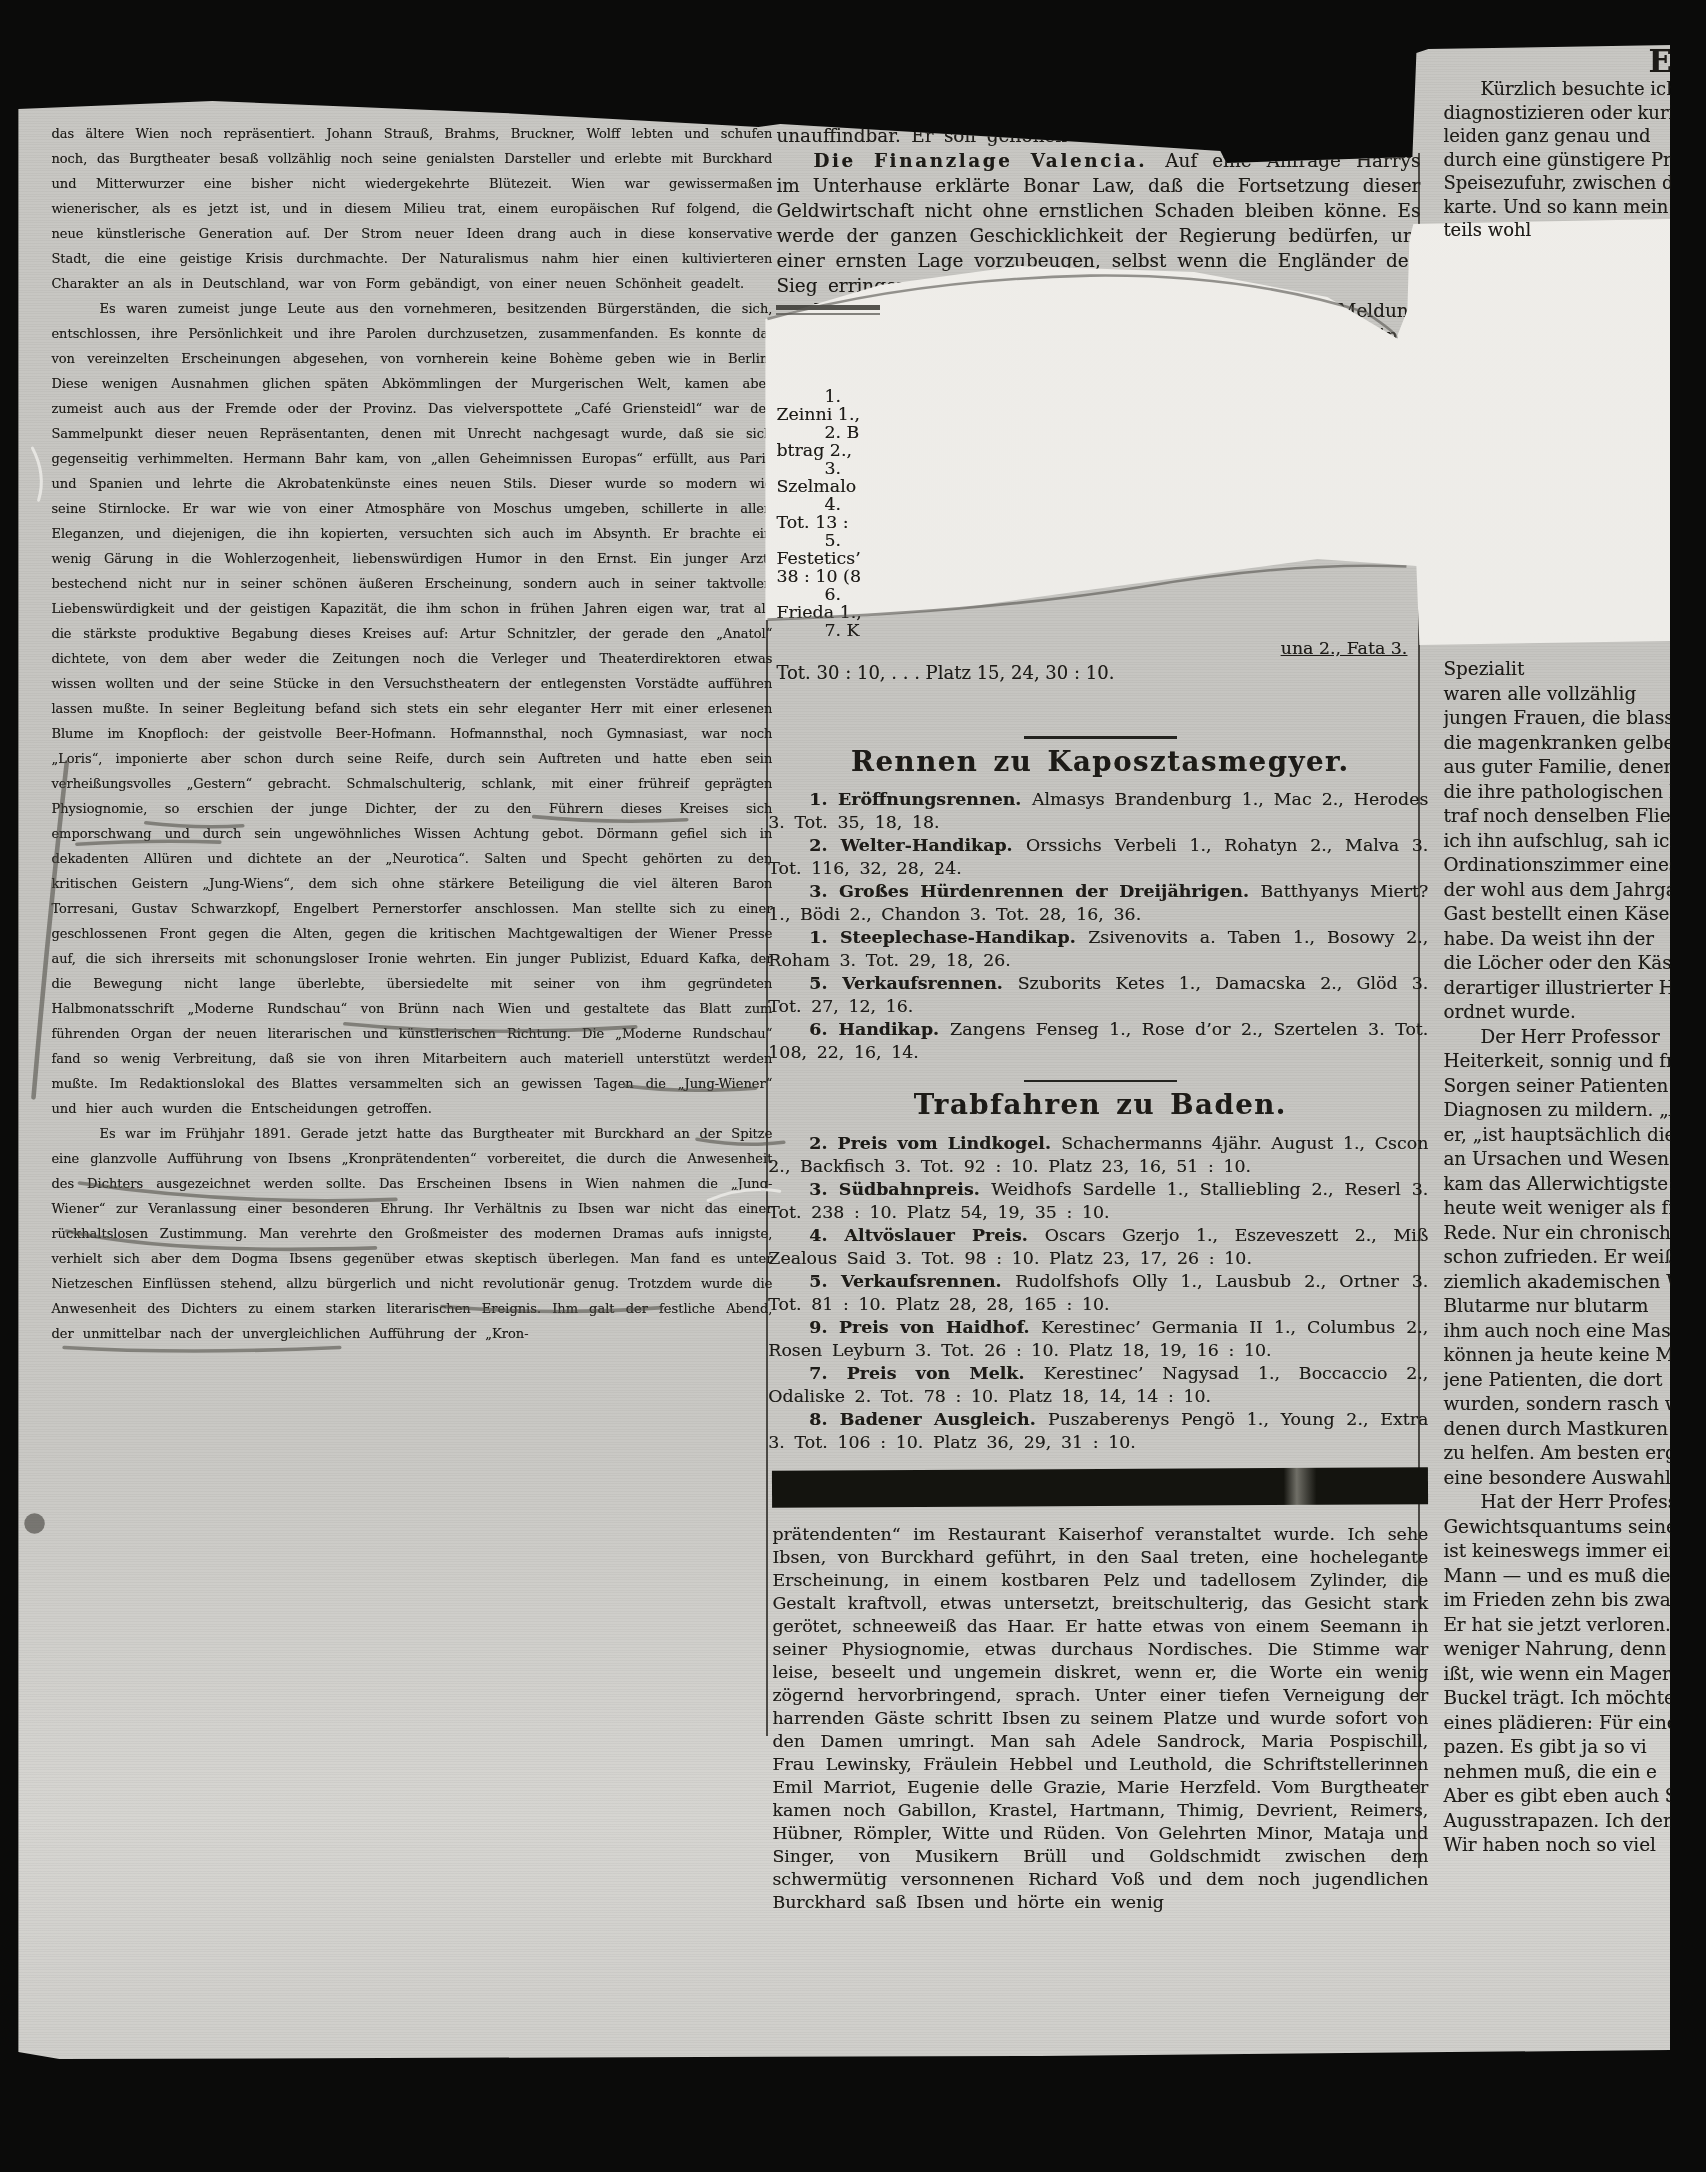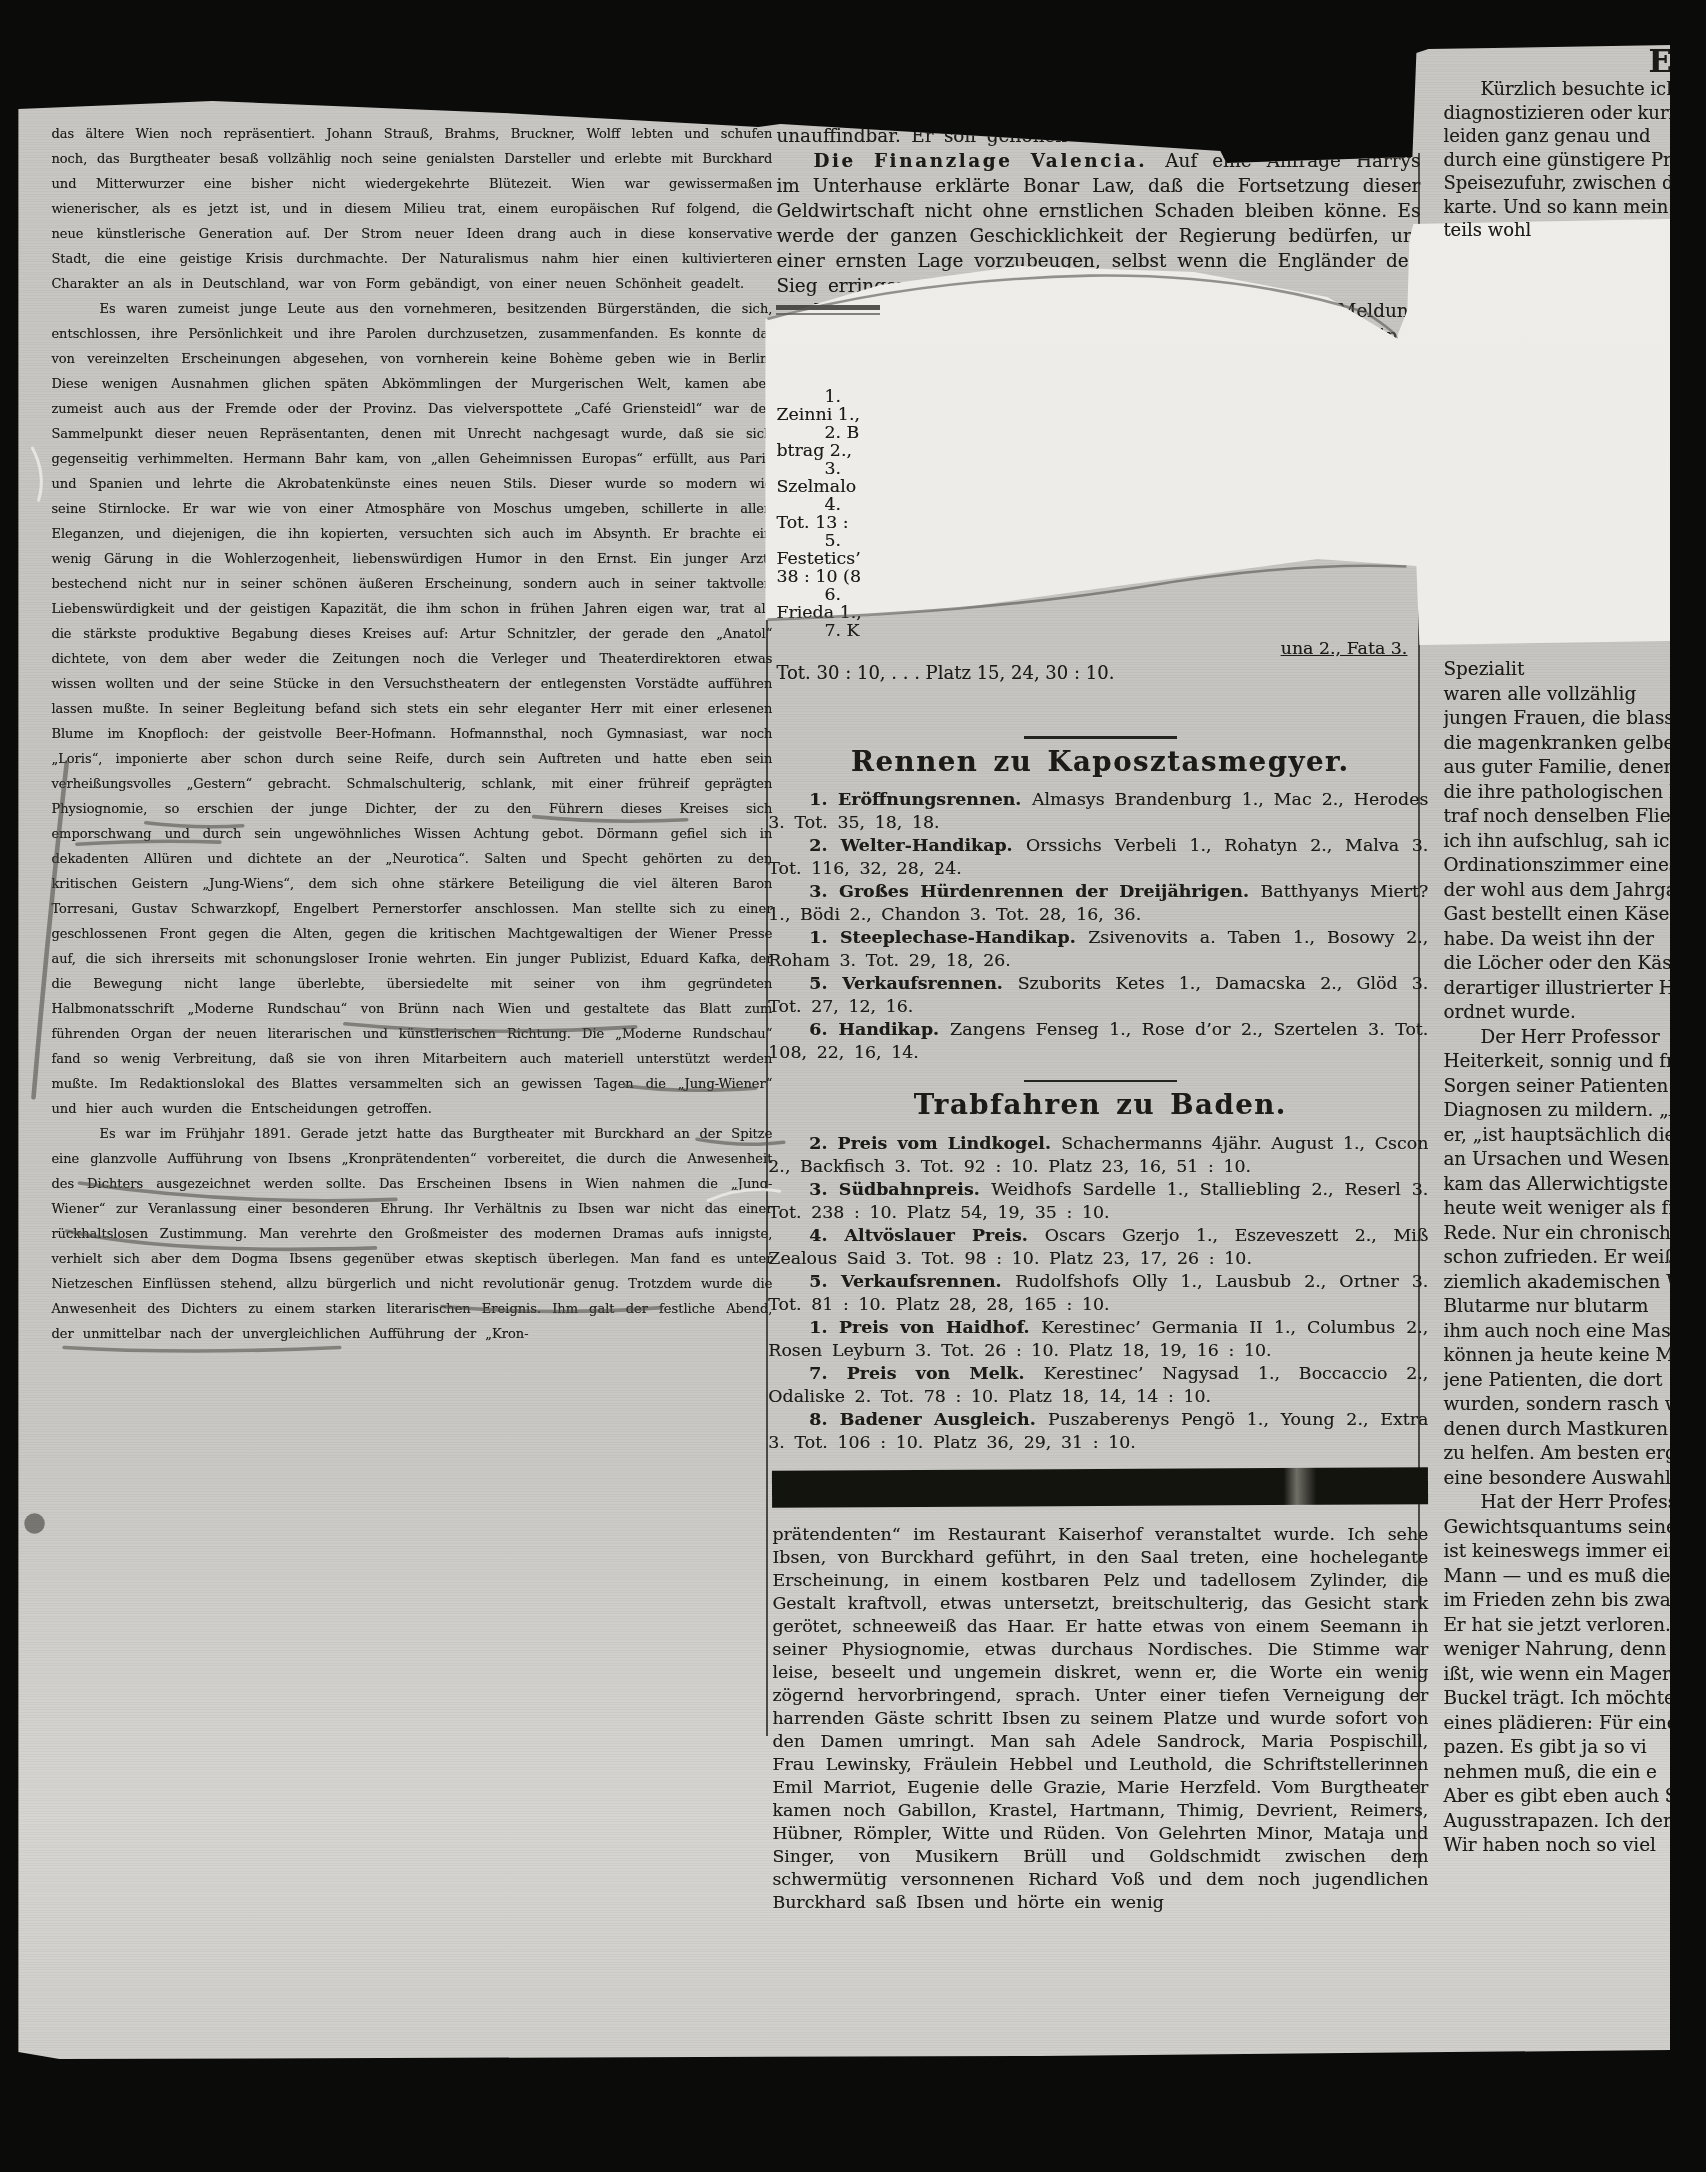--- a/index.html
+++ b/index.html
@@ -128,21 +128,21 @@
       <p class="entry"><span class="elead">3. Großes Hürdenrennen der Dreijährigen. </span>Batthyanys Miert? 1., Bödi 2., Chandon 3. Tot. 28, 16, 36.</p>
       <p class="entry"><span class="elead">1. Steeplechase-Handikap. </span>Zsivenovits a. Taben 1., Bosowy 2., Roham 3. Tot. 29, 18, 26.</p>
       <p class="entry"><span class="elead">5. Verkaufsrennen. </span>Szuborits Ketes 1., Damacska 2., Glöd 3. Tot. 27, 12, 16.</p>
       <p class="entry"><span class="elead">6. Handikap. </span>Zangens Fenseg 1., Rose d’or 2., Szertelen 3. Tot. 108, 22, 16, 14.</p>
       <div class="hrule"></div>
       <h2 class="race">Trabfahren zu Baden.</h2>
       <p class="entry"><span class="elead">2. Preis vom Lindkogel. </span>Schachermanns 4jähr. August 1., Cscon 2., Backfisch 3. Tot. 92 : 10. Platz 23, 16, 51 : 10.</p>
       <p class="entry"><span class="elead">3. Südbahnpreis. </span>Weidhofs Sardelle 1., Stalliebling 2., Reserl 3. Tot. 238 : 10. Platz 54, 19, 35 : 10.</p>
       <p class="entry"><span class="elead">4. Altvöslauer Preis. </span>Oscars Gzerjo 1., Eszeveszett 2., Miß Zealous Said 3. Tot. 98 : 10. Platz 23, 17, 26 : 10.</p>
       <p class="entry"><span class="elead">5. Verkaufsrennen. </span>Rudolfshofs Olly 1., Lausbub 2., Ortner 3. Tot. 81 : 10. Platz 28, 28, 165 : 10.</p>
-      <p class="entry"><span class="elead">1. Preis von Haidhof. </span>Kerestinec’ Germania II 1., Columbus 2., Rosen Leyburn 3. Tot. 26 : 10. Platz 18, 19, 16 : 10.</p>
+      <p class="entry"><span class="elead">9. Preis von Haidhof. </span>Kerestinec’ Germania II 1., Columbus 2., Rosen Leyburn 3. Tot. 26 : 10. Platz 18, 19, 16 : 10.</p>
       <p class="entry"><span class="elead">7. Preis von Melk. </span>Kerestinec’ Nagysad 1., Boccaccio 2., Odaliske 2. Tot. 78 : 10. Platz 18, 14, 14 : 10.</p>
       <p class="entry"><span class="elead">8. Badener Ausgleich. </span>Puszaberenys Pengö 1., Young 2., Extra 3. Tot. 106 : 10. Platz 36, 29, 31 : 10.</p>
       <div class="bar"></div>
       <p class="mpar">prätendenten“ im Restaurant Kaiserhof veranstaltet wurde. Ich sehe Ibsen, von Burckhard geführt, in den Saal treten, eine hochelegante Erscheinung, in einem kostbaren Pelz und tadellosem Zylinder, die Gestalt kraftvoll, etwas untersetzt, breitschulterig, das Gesicht stark gerötet, schneeweiß das Haar. Er hatte etwas von einem Seemann in seiner Physiognomie, etwas durchaus Nordisches. Die Stimme war leise, beseelt und ungemein diskret, wenn er, die Worte ein wenig zögernd hervorbringend, sprach. Unter einer tiefen Verneigung der harrenden Gäste schritt Ibsen zu seinem Platze und wurde sofort von den Damen umringt. Man sah Adele Sandrock, Maria Pospischill, Frau Lewinsky, Fräulein Hebbel und Leuthold, die Schriftstellerinnen Emil Marriot, Eugenie delle Grazie, Marie Herzfeld. Vom Burgtheater kamen noch Gabillon, Krastel, Hartmann, Thimig, Devrient, Reimers, Hübner, Römpler, Witte und Rüden. Von Gelehrten Minor, Mataja und Singer, von Musikern Brüll und Goldschmidt zwischen dem schwermütig versonnenen Richard Voß und dem noch jugendlichen Burckhard saß Ibsen und hörte ein wenig</p>
     </div>
 
   <div id="egos">Egos</div>
   <div id="right-top">
       <div class="rline ind">Kürzlich besuchte ich e</div>
       <div class="rline">diagnostizieren oder kurieren</div>

